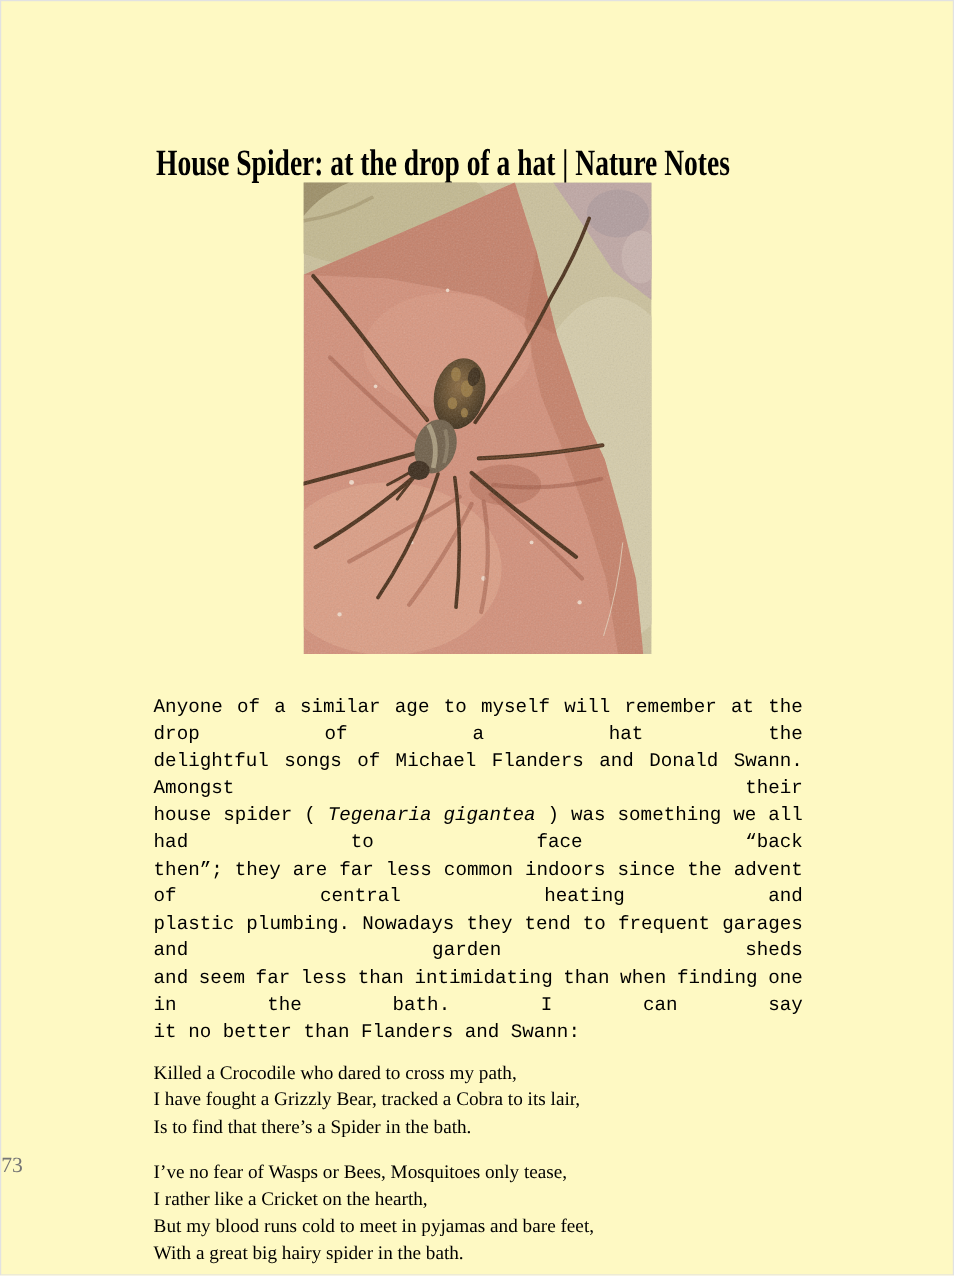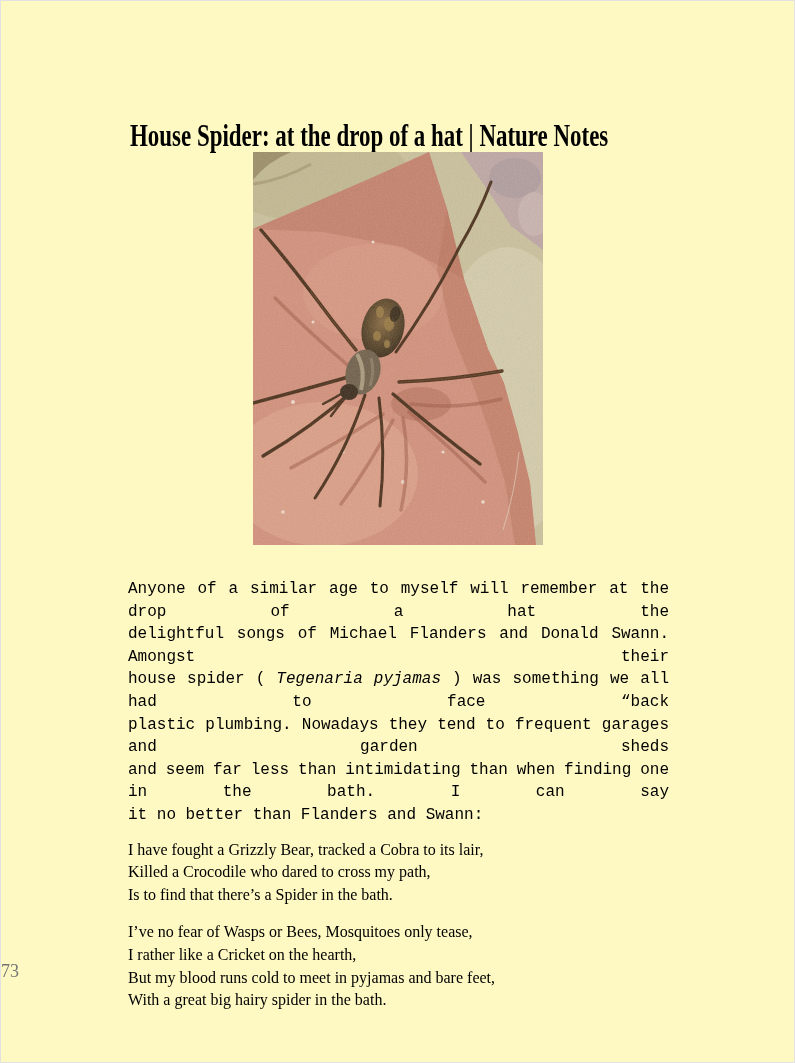--- a/index.html
+++ b/index.html
@@ -119,29 +119,30 @@
       <path d="M266,300 Q262,340 250,378" stroke="#e8d9c2" stroke-width="0.8" fill="none" opacity="0.8"></path>
 
       <rect width="290" height="393" filter="url(#grain)" opacity="0.22"></rect>
     </svg>
   </figure>
 
   <div class="textcol">
     <div>
       <div class="pline">Anyone of a similar age to myself will remember at the drop of a hat the</div>
       <div class="pline">delightful songs of Michael Flanders and Donald Swann. Amongst their</div>
-      <div class="pline"><span>house spider ( </span><span class="it">Tegenaria pyjamas</span><span> ) was something we all had to face “back</span></div>
+      <div class="pline"><span>house spider ( </span><span class="it">Tegenaria gigantea</span><span> ) was something we all had to face “back</span></div>
+      <div class="pline">then”; they are far less common indoors since the advent of central heating and</div>
       <div class="pline">plastic plumbing. Nowadays they tend to frequent garages and garden sheds</div>
       <div class="pline">and seem far less than intimidating than when finding one in the bath. I can say</div>
       <div class="pline lastline">it no better than Flanders and Swann:</div>
     </div>
 
     <div class="verse1">
+      <div class="vline">Killed a Crocodile who dared to cross my path,</div>
       <div class="vline">I have fought a Grizzly Bear, tracked a Cobra to its lair,</div>
-      <div class="vline">Killed a Crocodile who dared to cross my path,</div>
       <div class="vline">Is to find that there’s a Spider in the bath.</div>
     </div>
 
     <div class="verse2">
       <div class="vline">I’ve no fear of Wasps or Bees, Mosquitoes only tease,</div>
       <div class="vline">I rather like a Cricket on the hearth,</div>
       <div class="vline">But my blood runs cold to meet in pyjamas and bare feet,</div>
       <div class="vline">With a great big hairy spider in the bath.</div>
     </div>
   </div>

